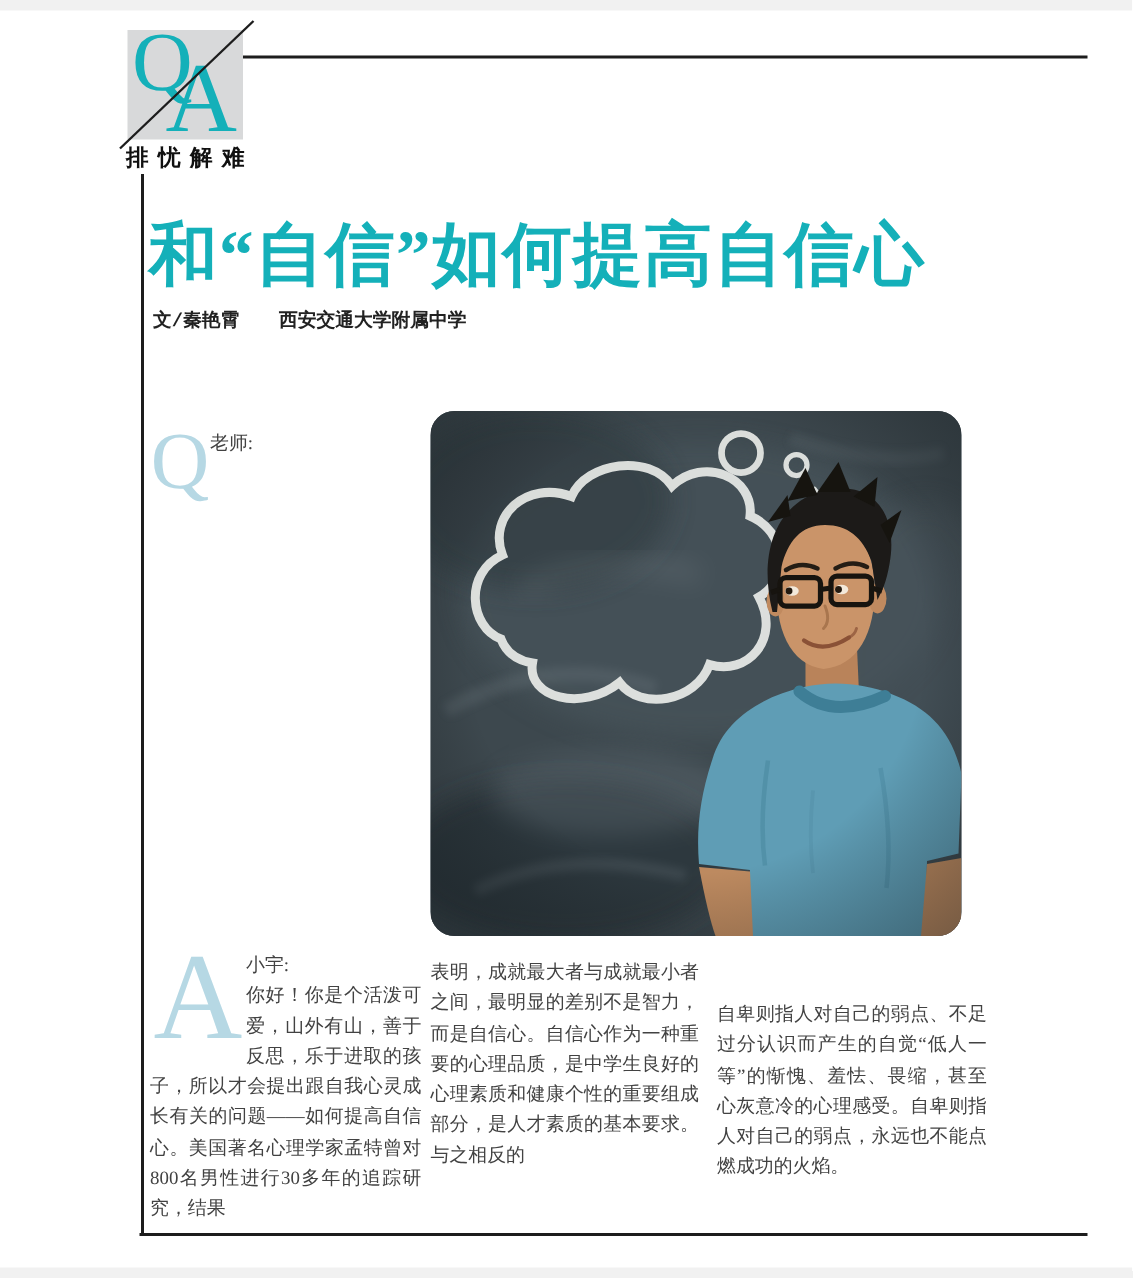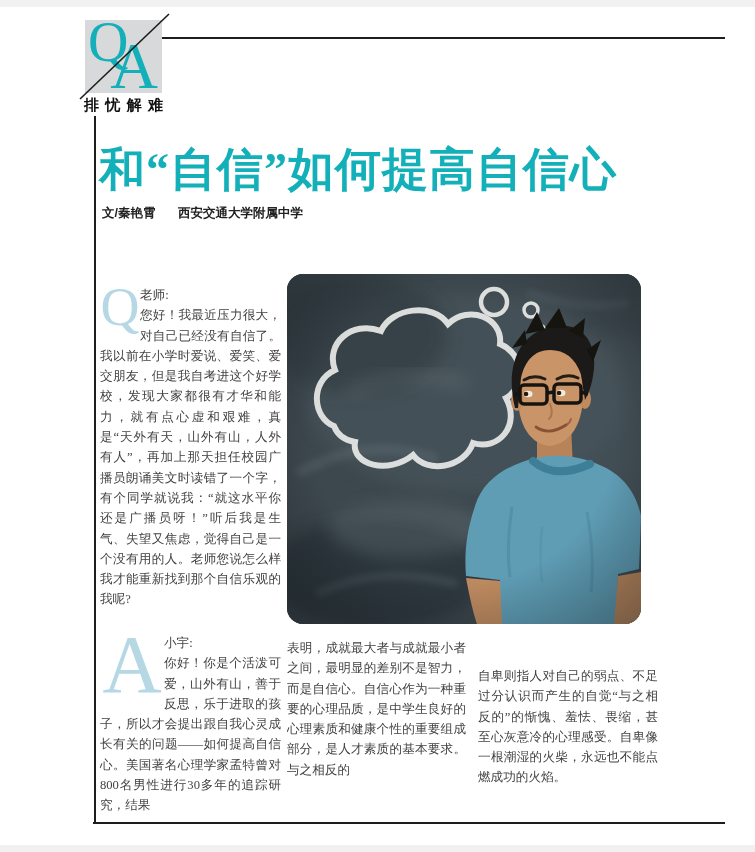--- a/index.html
+++ b/index.html
@@ -29,21 +29,21 @@
   .rule-left { left:94px; top:116px; width:2px; height:707px; }
   .rule-bottom { left:93px; top:822px; width:632px; height:2px; }
 
   
   .title {
     position:absolute; left:99px; top:144px; font-size:46px; font-weight:bold;
     color:#14b0b9; letter-spacing:1px; white-space:nowrap; line-height:1.15;
   }
   .byline {
     position:absolute; left:102px; top:205px; font-size:12.5px; font-weight:bold; color:#222;
-    font-family:Liberation Sans, sans-serif;
+    font-family:Liberation Mono, monospace;
   }
   .byline .author { margin-right:19px; }
 
   
   .textcol {
     position:absolute; width:181px; font-size:12.6px; line-height:20.3px; color:#424242;
     text-align:justify; word-break:break-all;
   }
   .salutation { display:block; }
   .dropcap {
@@ -93,21 +93,21 @@
   <div class="rule rule-bottom"></div>
 
   <div class="title">和“自信”如何提高自信心</div>
   <div class="byline">
     <span class="author">文/秦艳霄</span>
     <span class="affiliation">西安交通大学附属中学</span>
   </div>
 
   <div class="textcol question-block">
     <span class="dropcap dropcap-q">Q</span>
-    <span class="salutation">老师:</span><span>您好！我最近压力很大，对自己已经没有自信了。我以前在小学时爱说、爱笑、爱交朋友，但是我自考进这个好学校，发现大家都很有才华和能力，就有点心虚和艰难，真是“天外有天，山外有山，人外有人”，再加上那天担任校园广播员朗诵美文时读错了一个字，有个同学就说我：“就这水平你还是广播员呀！”听后我是生气、失望又焦虑，觉得自己是一个没有用的人。老师您说怎么样我才能重新找到那个自信乐观的我呢?</span>
+    <span class="salutation">老师:</span>
   </div>
 
   <div class="photo">
     <svg width="354" height="350" viewBox="0 0 354 350">
       <defs>
         <filter id="blur8" x="-50%" y="-50%" width="200%" height="200%">
             <feGaussianBlur stdDeviation="8"></feGaussianBlur>
           </filter>
         <filter id="blur3" x="-50%" y="-50%" width="200%" height="200%">
             <feGaussianBlur stdDeviation="3"></feGaussianBlur>
@@ -174,15 +174,15 @@
       </g>
       <rect width="354" height="350" fill="url(#vig)"></rect>
     </svg>
   </div>
 
   <div class="textcol answer-col1">
     <span class="dropcap dropcap-a">A</span>
     <span class="salutation">小宇:</span><span>你好！你是个活泼可爱，山外有山，善于反思，乐于进取的孩子，所以才会提出跟自我心灵成长有关的问题——如何提高自信心。美国著名心理学家孟特曾对800名男性进行30多年的追踪研究，结果</span>
   </div>
   <div class="textcol answer-col2">表明，成就最大者与成就最小者之间，最明显的差别不是智力，而是自信心。自信心作为一种重要的心理品质，是中学生良好的心理素质和健康个性的重要组成部分，是人才素质的基本要求。与之相反的</div>
-  <div class="textcol answer-col3">自卑则指人对自己的弱点、不足过分认识而产生的自觉“与之相反的”的惭愧、羞怯、畏缩，甚至心灰意冷的心理感受。自卑像一根潮湿的火柴，永远也不能点燃成功的火焰。</div>
+  <div class="textcol answer-col3">自卑则指人对自己的弱点、不足过分认识而产生的自觉“低人一等”的惭愧、羞怯、畏缩，甚至心灰意冷的心理感受。自卑则指人对自己的弱点，永远也不能点燃成功的火焰。</div>
 
 </div>
 
 </body></html>

